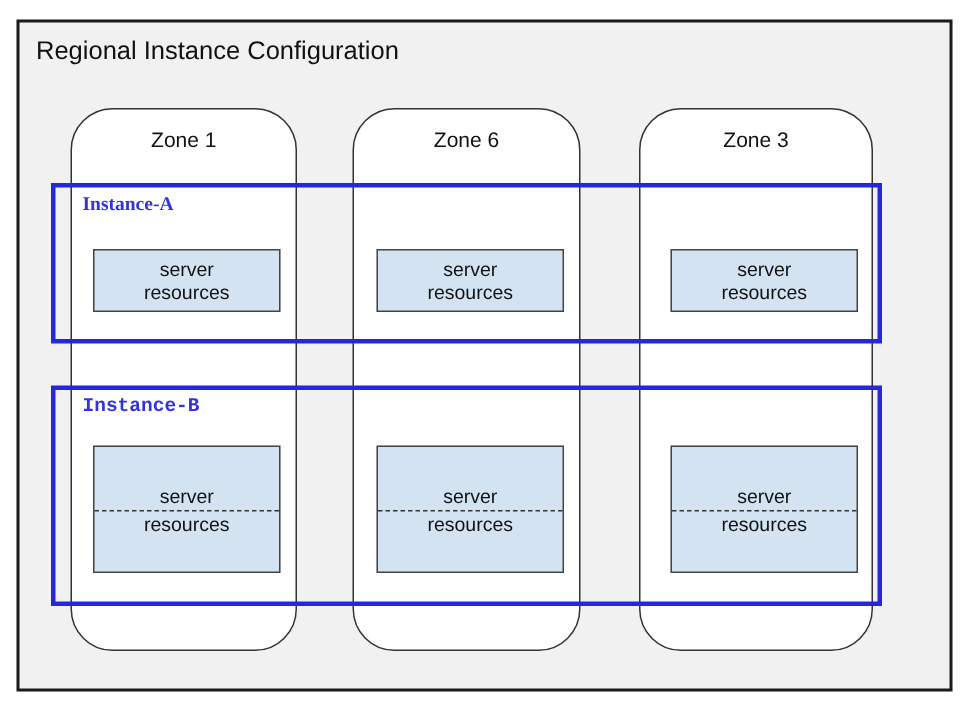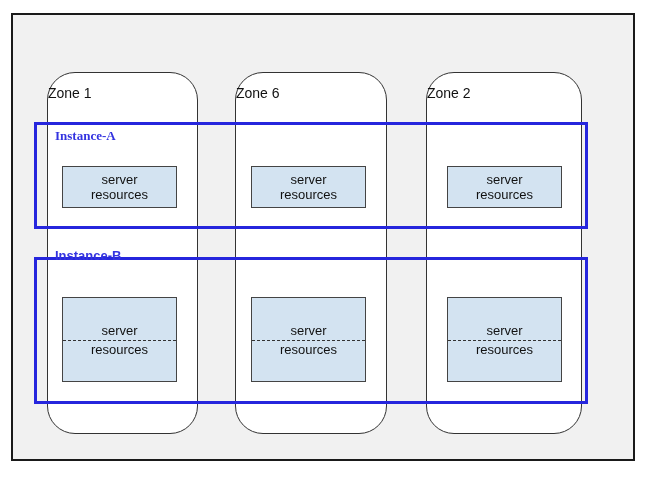--- a/index.html
+++ b/index.html
@@ -27,38 +27,38 @@
 
   .zone{
     position:absolute;top:72px;height:362px;box-sizing:border-box;
     background:#ffffff;border:1px solid var(--zone-border);border-radius:28px;
     z-index:1;
   }
   .zone-1{left:47px;width:151px;}
   .zone-2{left:235px;width:152px;}
   .zone-3{left:426px;width:156px;}
   .zone-label{
-    display:block;padding-top:12px;font-size:14px;line-height:16px;color:#111;
+    display:block;text-align:center;padding-top:12px;font-size:14px;line-height:16px;color:#111;
   }
 
   .instance-rect{
     position:absolute;left:34px;width:554px;box-sizing:border-box;
     border:3px solid var(--instance-accent);background:transparent;z-index:3;
   }
   .instance-a{top:122px;height:107px;}
   .instance-b{top:257px;height:147px;}
   .instance-label{
     position:absolute;left:55px;font-size:13px;line-height:15px;font-weight:bold;
     color:var(--instance-label);z-index:4;white-space:nowrap;
   }
   .instance-a-label{top:128px;font-family:Liberation Serif, serif;}
-  .instance-b-label{top:248px;}
+  .instance-b-label{top:263px;font-family:Liberation Mono, monospace;}
 
   .res-box{
-    position:absolute;box-sizing:border-box;width:115px;
+    position:absolute;box-sizing:border-box;width:125px;
     background:var(--box-fill);border:1px solid var(--box-border);
     display:flex;flex-direction:column;align-items:center;justify-content:center;
     font-size:13px;line-height:15px;color:#111;text-align:center;z-index:2;
   }
   .row-a{top:166px;height:42px;}
   .row-b{top:297px;height:85px;}
   .col-1{left:62px;}
   .col-2{left:251px;}
   .col-3{left:447px;}
   .res-line{display:block;}
@@ -68,29 +68,30 @@
     border-top:1px dashed #333;z-index:1;
   }
 </style>
 </head>
 <body>
 
 <div class="canvas">
 
   <div class="region-frame"></div>
 
+  <div class="region-title">Regional Instance Configuration</div>
 
   <div class="zone zone-1">
     <span class="zone-label">Zone 1</span>
   </div>
   <div class="zone zone-2">
     <span class="zone-label">Zone 6</span>
   </div>
   <div class="zone zone-3">
-    <span class="zone-label">Zone 2</span>
+    <span class="zone-label">Zone 3</span>
   </div>
 
   <div class="instance-rect instance-a"></div>
   <div class="instance-label instance-a-label">Instance-A</div>
 
   <div class="instance-rect instance-b"></div>
   <div class="instance-label instance-b-label">Instance-B</div>
 
   <div class="res-box row-a col-1">
     <span class="res-line">server</span>

